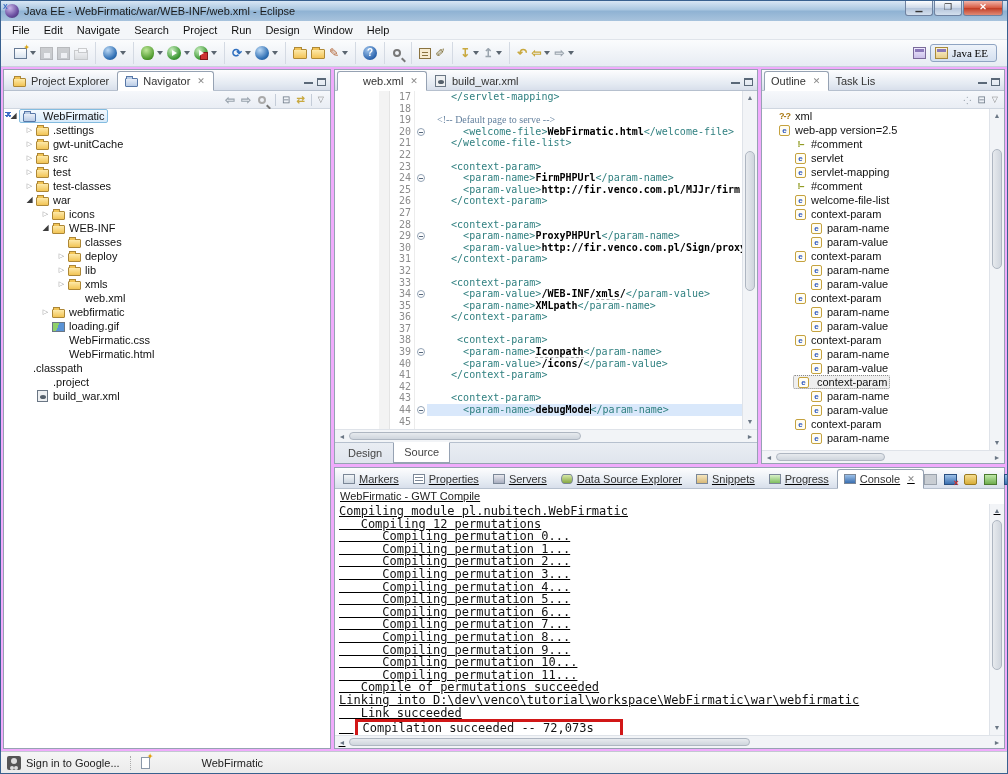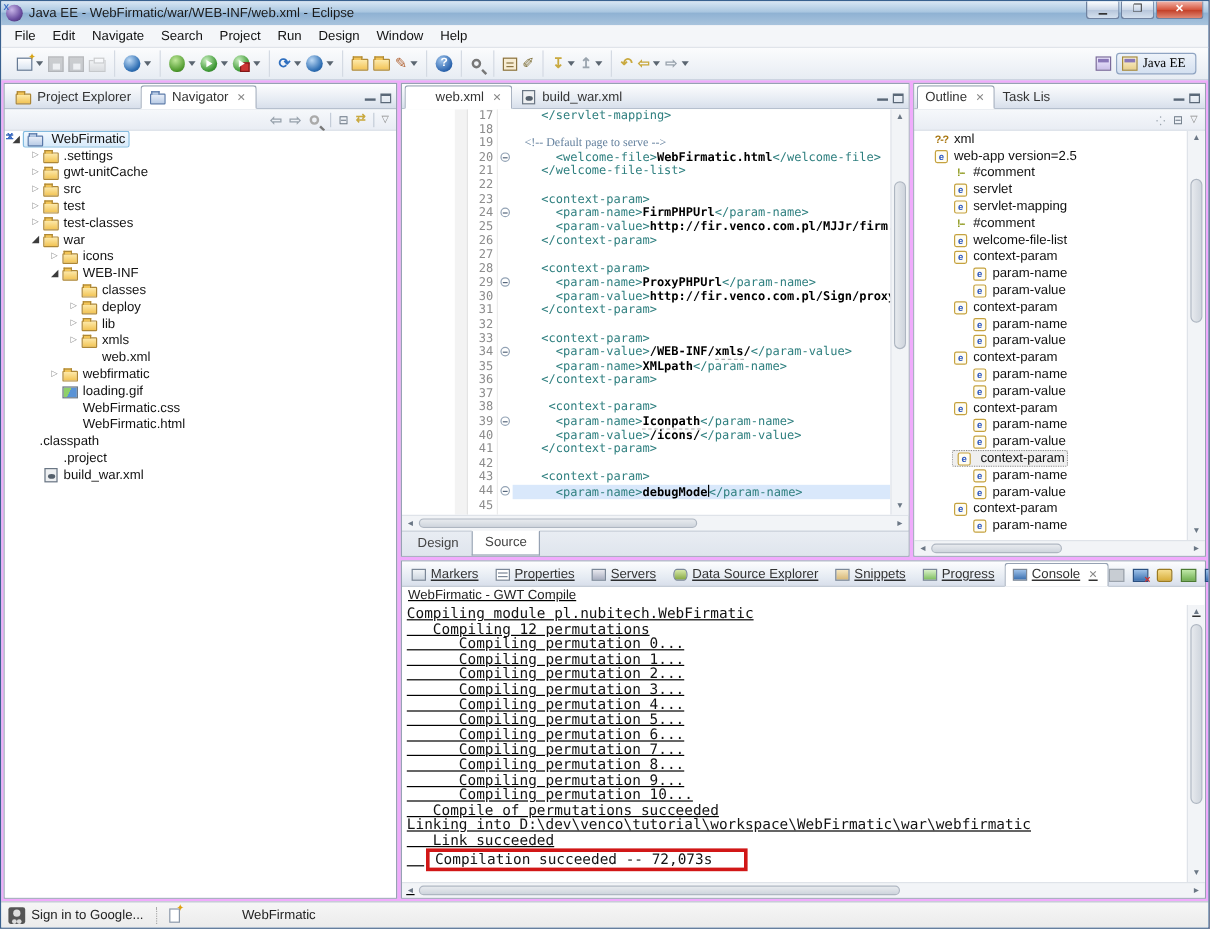--- a/index.html
+++ b/index.html
@@ -936,20 +936,21 @@
               <div class="cline">      Compiling permutation 1...</div>
               <div class="cline">      Compiling permutation 2...</div>
               <div class="cline">      Compiling permutation 3...</div>
               <div class="cline">      Compiling permutation 4...</div>
               <div class="cline">      Compiling permutation 5...</div>
               <div class="cline">      Compiling permutation 6...</div>
               <div class="cline">      Compiling permutation 7...</div>
               <div class="cline">      Compiling permutation 8...</div>
               <div class="cline">      Compiling permutation 9...</div>
               <div class="cline">      Compiling permutation 10...</div>
+              <div class="cline">      Compiling permutation 11...</div>
               <div class="cline">   Compile of permutations succeeded</div>
               <div class="cline">Linking into D:\dev\venco\tutorial\workspace\WebFirmatic\war\webfirmatic</div>
               <div class="cline">   Link succeeded</div>
               <div class="cline">  <span class="redbox">Compilation succeeded -- 72,073s</span></div>
             </div>
           <div class="vscroll">
             <div class="sarrow">▲</div>
             <div class="sthumb" style="top:16px;height:150px;"></div>
             <div class="sarrow" style="position:absolute;bottom:0;left:0;right:0;">▼</div>
           </div>

